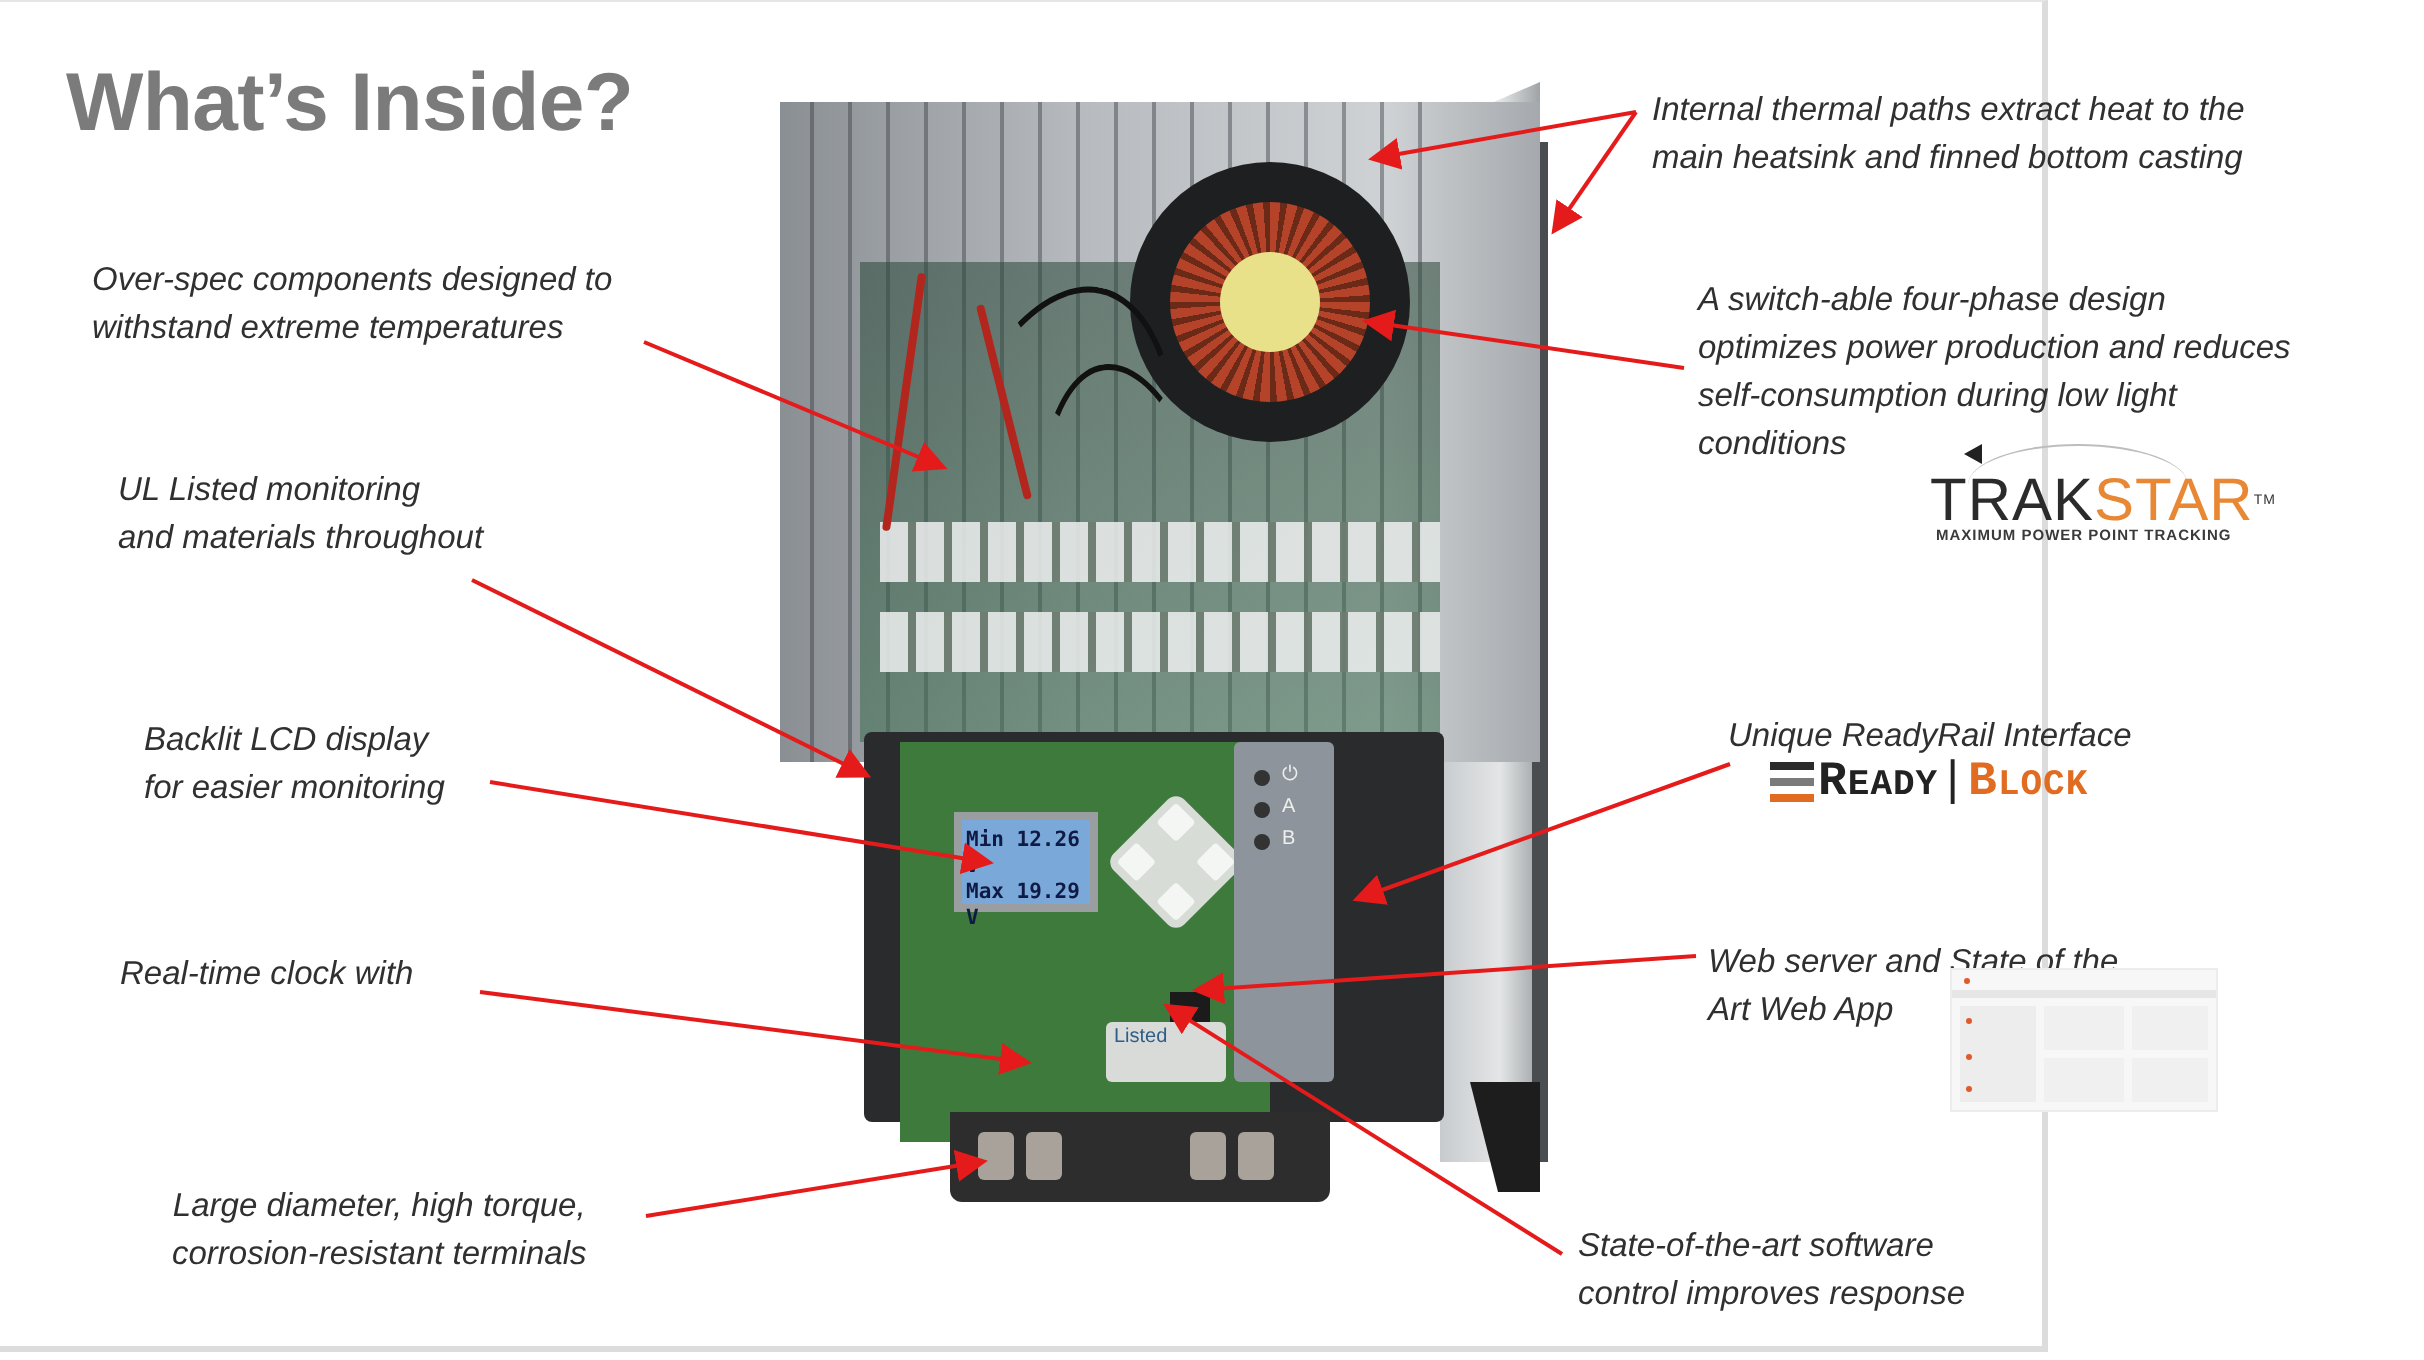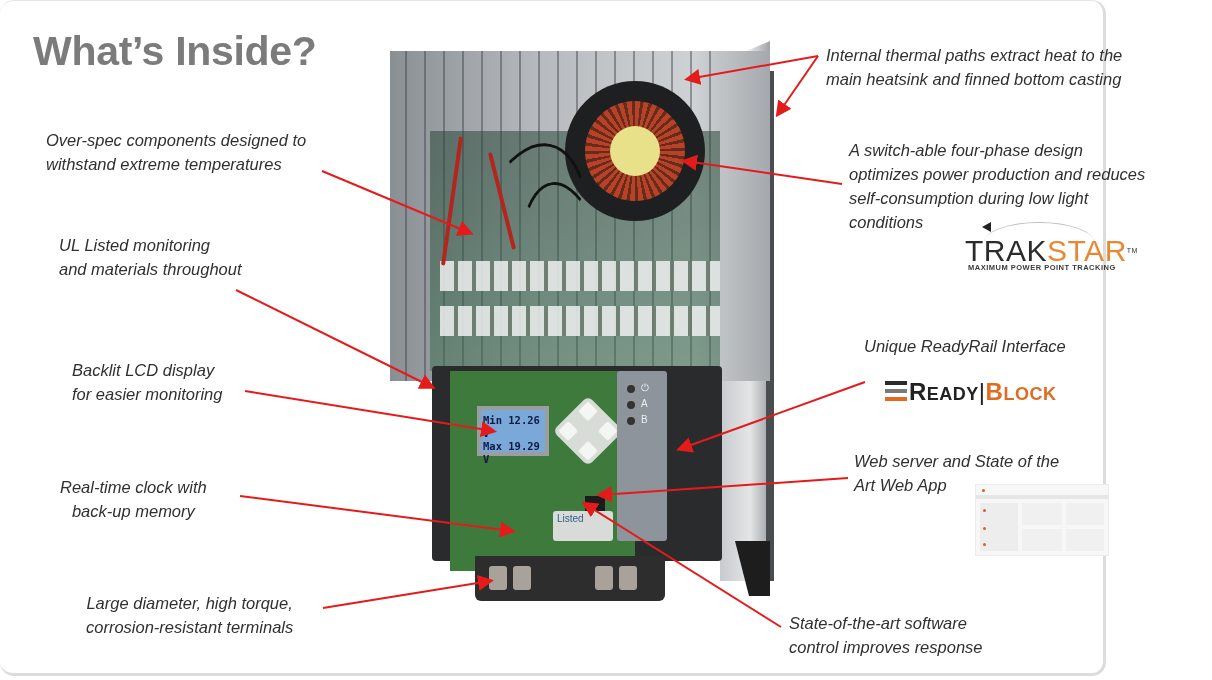--- a/index.html
+++ b/index.html
@@ -1,17 +1,17 @@
 <!DOCTYPE html>
 <html><head>
 <meta charset="utf-8">
 <style>
   html, body { margin: 0; padding: 0; }
   body { width: 1212px; height: 680px; background: #ffffff; overflow: hidden; position: relative; font-family: "Liberation Sans", "DejaVu Sans", sans-serif; }
-  .slide { position: absolute; left: 0; top: 0; width: 1106px; height: 676px; background: #ffffff; border-right: 3px solid #dcdcdc; border-bottom: 3px solid #dcdcdc; border-top: 1px solid #e6e6e6; box-sizing: border-box; border-radius: 14px; }
+  .slide { position: absolute; left: 0; top: 0; width: 1024px; height: 676px; background: #ffffff; border-right: 3px solid #dcdcdc; border-bottom: 3px solid #dcdcdc; border-top: 1px solid #e6e6e6; box-sizing: border-box; }
   .title { position: absolute; left: 33px; top: 27px; font-size: 41px; font-weight: bold; color: #7b7b7b; letter-spacing: -0.3px; }
   .label { position: absolute; font-size: 16.5px; line-height: 24px; color: #303030; white-space: nowrap; }
   .label .line { display: block; font-style: italic; }
   .center { text-align: center; }
 
   
   .device { position: absolute; left: 380px; top: 40px; width: 400px; height: 560px; }
   .heatsink { position: absolute; left: 10px; top: 10px; width: 380px; height: 330px; background: linear-gradient(90deg, #8a8f94 0%, #b7bbbf 40%, #cfd2d4 80%, #a5a9ad 100%); }
   .fin { position: absolute; top: 0; width: 2px; height: 330px; background: rgba(60,64,70,0.45); }
   .side-panel { position: absolute; left: 340px; top: 0; width: 50px; height: 540px; background: linear-gradient(90deg, #c8cbce, #e3e5e6 60%, #9fa3a6); clip-path: polygon(0 4%, 100% 0, 100% 100%, 0 100%); }
@@ -43,21 +43,21 @@
   .trak-word { position: absolute; left: 3px; top: 10px; font-size: 30px; letter-spacing: 0.5px; line-height: 30px; }
   .trak-dark { color: #2b2b2b; }
   .trak-orange { color: #e98834; text-align: center; }
   .trak-tm { font-size: 7px; vertical-align: top; color: #333; }
   .trak-sub { position: absolute; left: 6px; top: 37px; font-size: 7.5px; font-weight: bold; color: #3a3a3a; letter-spacing: 0.5px; }
   .trak-arc { position: absolute; left: 22px; top: -4px; width: 110px; height: 40px; border-top: 1px solid #bdbdbd; border-radius: 50% 50% 0 0; }
   .trak-arrow { position: absolute; left: 20px; top: -4px; width: 0; height: 0; border-right: 9px solid #222; border-top: 5px solid transparent; border-bottom: 5px solid transparent; }
   .readyblock-logo { position: absolute; left: 885px; top: 376px; height: 30px; width: 190px; }
   .rb-bars { position: absolute; left: 0; top: 4px; width: 22px; height: 22px; }
   .rb-bar { position: absolute; left: 0; width: 22px; height: 4px; }
-  .rb-text { position: absolute; left: 24px; top: 0; font-size: 24px; font-weight: bold; line-height: 30px; letter-spacing: 0.5px; }
+  .rb-text { position: absolute; left: 24px; top: 0; font-size: 24px; font-weight: bold; line-height: 30px; letter-spacing: 0.5px; font-family: Liberation Mono, monospace; }
   .rb-ready { color: #222; }
   .rb-sep { color: #222; font-weight: normal; }
   .rb-block { color: #e06b21; }
   .small-caps { font-size: 18px; }
   .webapp-thumb { position: absolute; left: 975px; top: 483px; width: 132px; height: 70px; background: #f7f7f7; border: 1px solid #ececec; }
   .wa-bar { position: absolute; background: #e6e6e6; }
   .wa-dot { position: absolute; width: 3px; height: 3px; border-radius: 50%; background: #e05a2a; }
 
   svg.arrows { position: absolute; left: 0; top: 0; width: 1212px; height: 680px; pointer-events: none; }
 </style>
@@ -147,30 +147,29 @@
   <div class="label" style="left:59px;top:232px">
     <span class="line">UL Listed monitoring</span>
     <span class="line">and materials throughout</span>
   </div>
   <div class="label" style="left:72px;top:357px">
     <span class="line">Backlit LCD display</span>
     <span class="line">for easier monitoring</span>
   </div>
   <div class="label center" style="left:60px;top:474px">
     <span class="line">Real-time clock with</span>
-    <span class="line">back-up memory</span>
   </div>
   <div class="label center" style="left:86px;top:590px">
     <span class="line">Large diameter, high torque,</span>
     <span class="line">corrosion-resistant terminals</span>
   </div>
-  <div class="label" style="left:864px;top:333px">
+  <div class="label" style="left:864px;top:355px">
     <span class="line">Unique ReadyRail Interface</span>
   </div>
-  <div class="label" style="left:854px;top:448px">
+  <div class="label" style="left:854px;top:468px">
     <span class="line">Web server and State of the</span>
     <span class="line">Art Web App</span>
   </div>
   <div class="label" style="left:789px;top:610px">
     <span class="line">State-of-the-art software</span>
     <span class="line">control improves response</span>
   </div>
 
   <div class="trakstar">
     <div class="trak-arc"></div>

